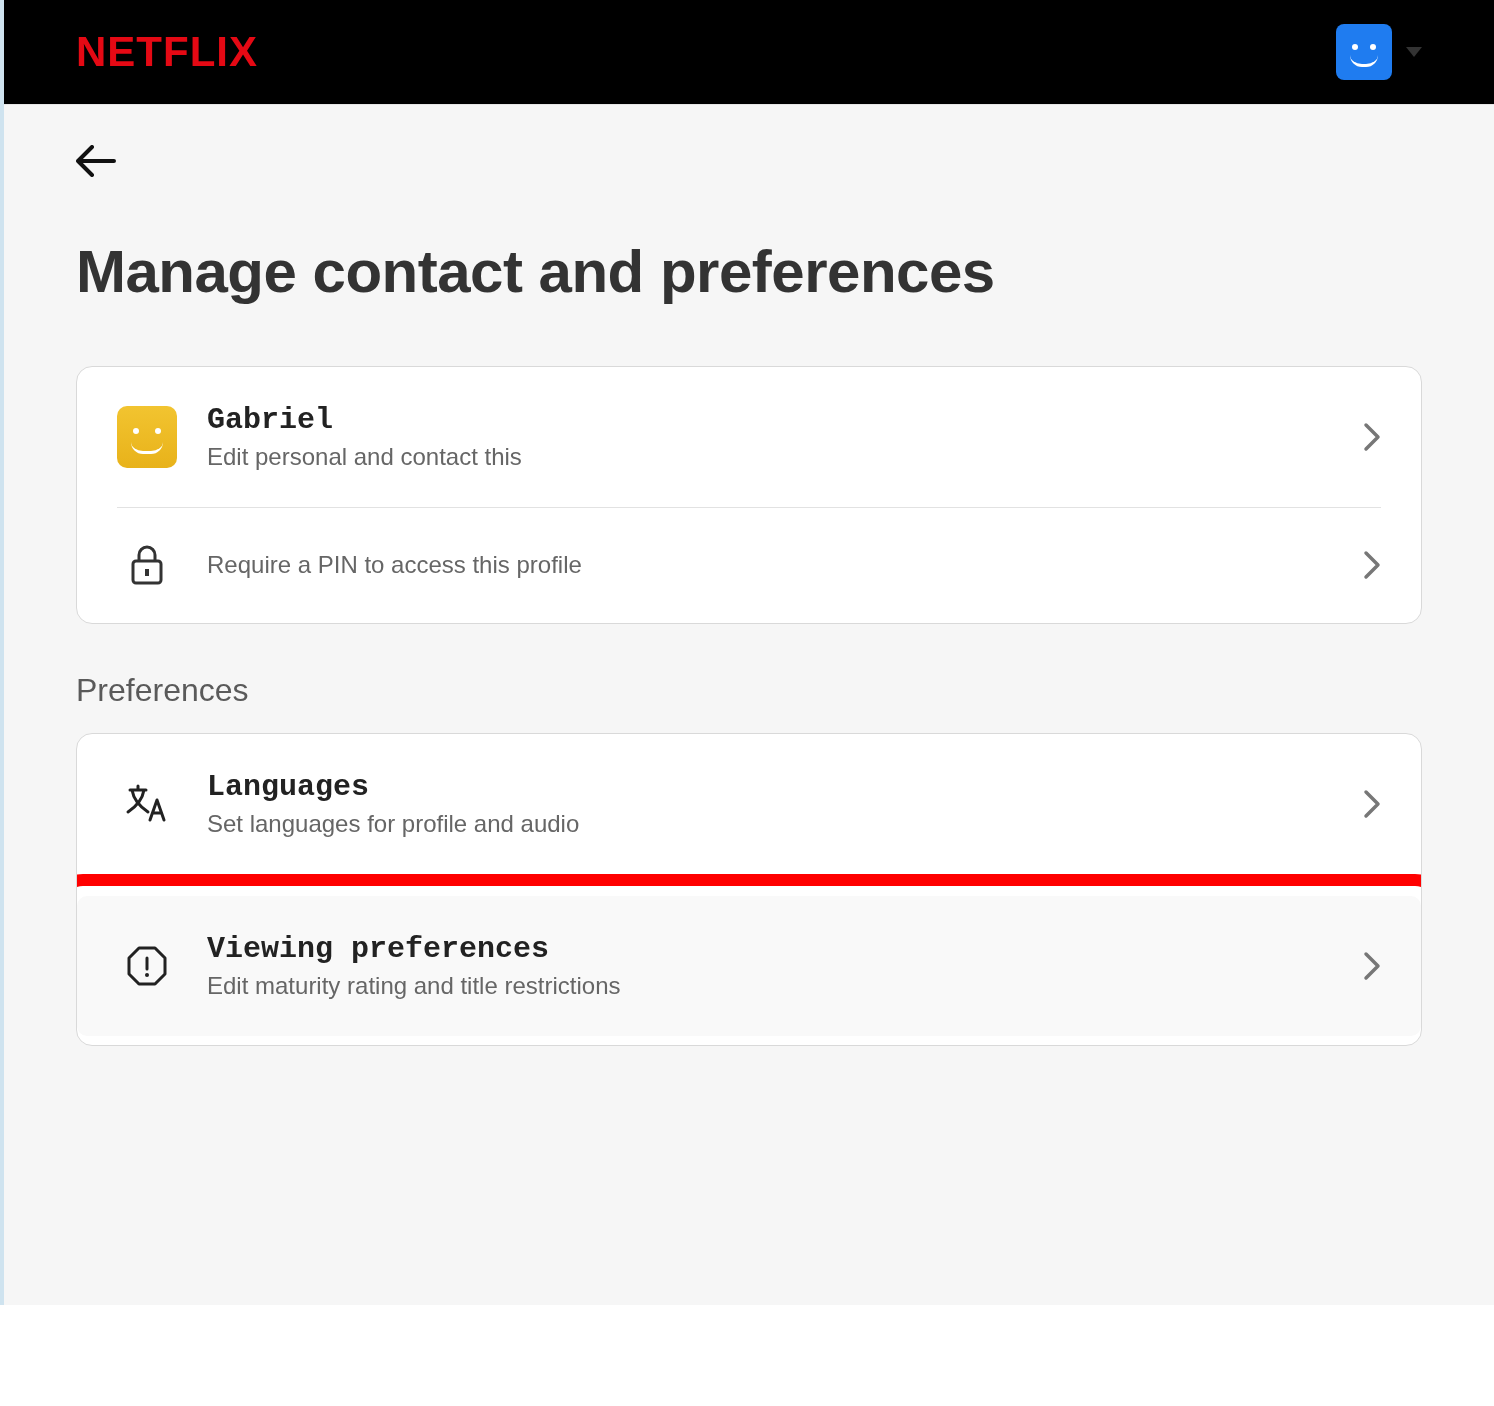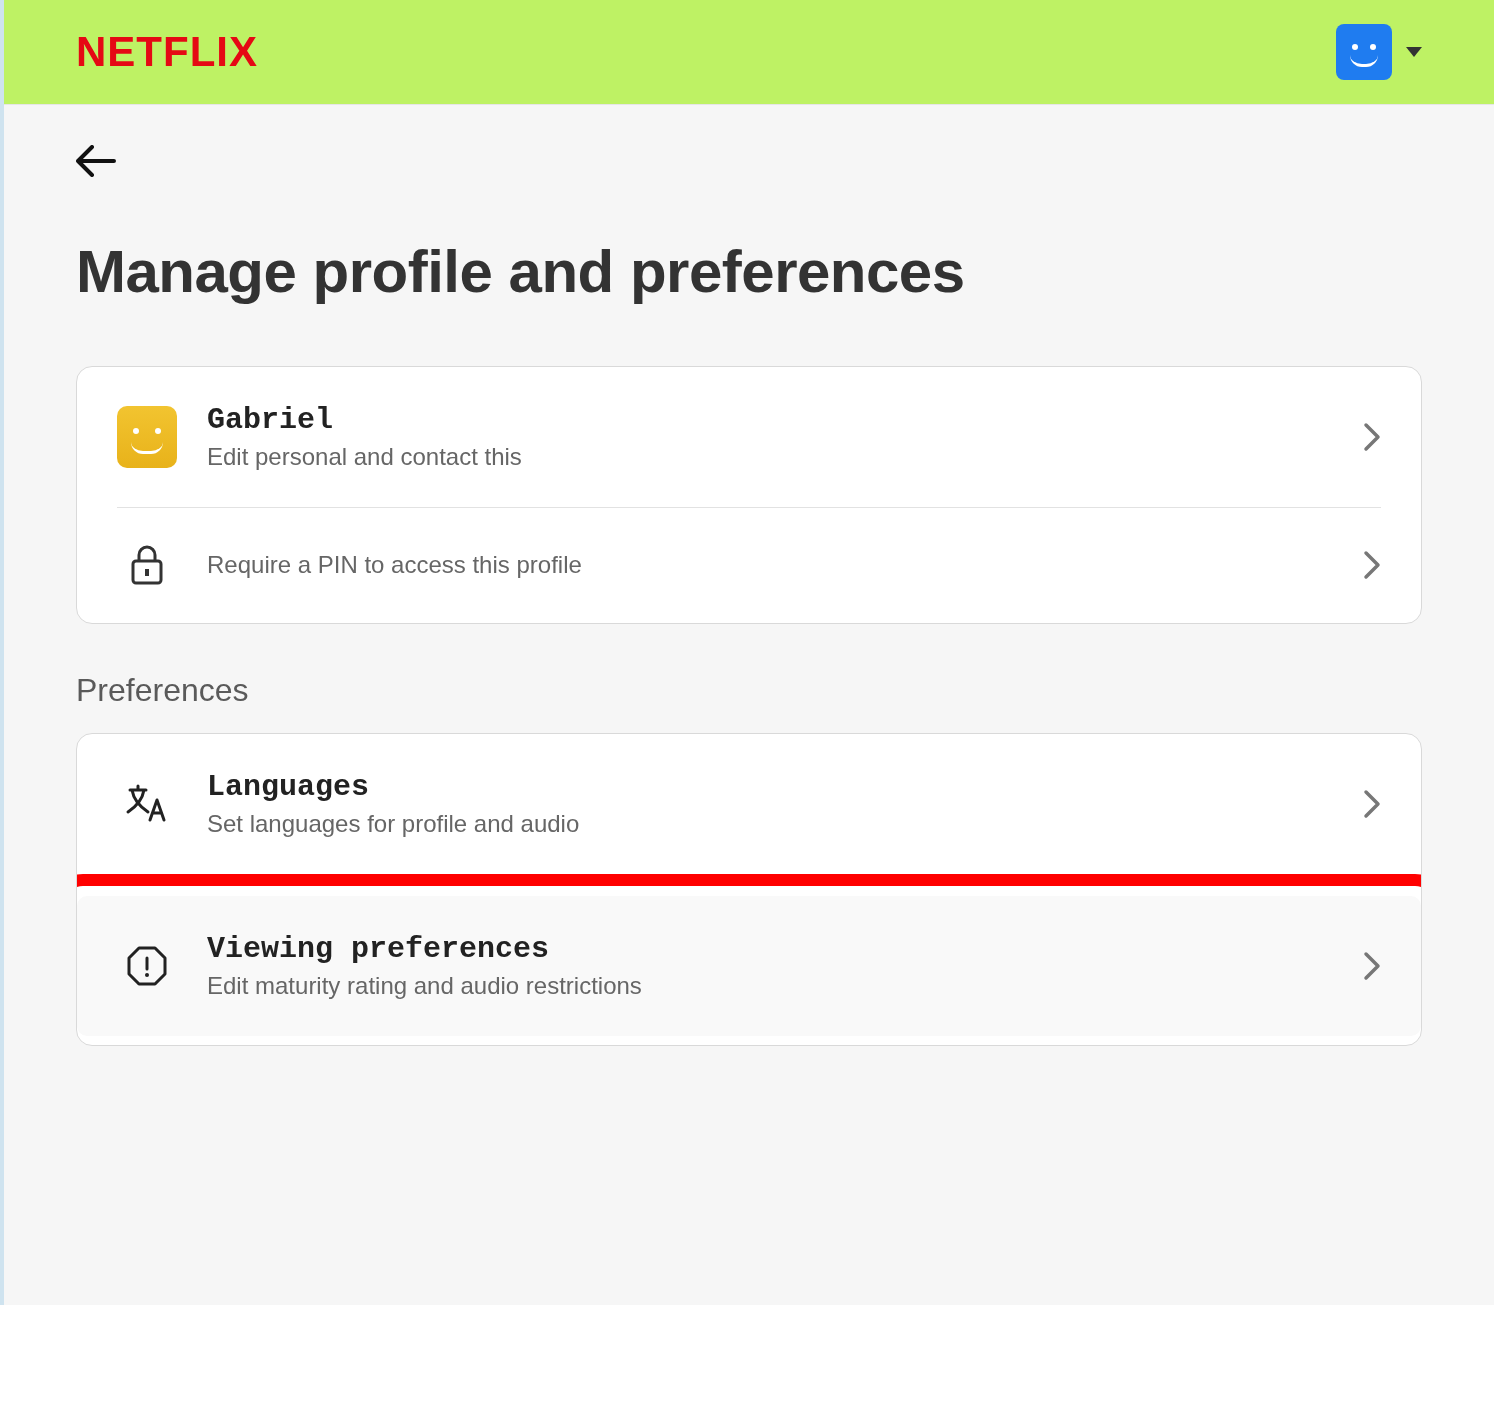--- a/index.html
+++ b/index.html
@@ -8,21 +8,21 @@
     background: #fff;
     width: 1494px;
     color: #333;
     border-left: 4px solid #cfe3ef;
   }
   .header {
     display: flex;
     justify-content: space-between;
     align-items: center;
     padding: 24px 72px 24px 72px;
-    background: #bef264;
+    background: #000000;
     border-bottom: 1px solid #e6e6e6;
   }
   .logo {
     font-family: Arial Black, Arial, sans-serif;
     font-weight: 900;
     font-size: 42px;
     letter-spacing: 1px;
     color: #e50914;
   }
   .profile-menu {
@@ -175,21 +175,21 @@
 </div>
 
 <div class="page">
 
   <div class="back-arrow">
     <svg width="40" height="32" viewBox="0 0 40 32">
       <path d="M2 16 L38 16 M2 16 L16 2 M2 16 L16 30" stroke="#111" stroke-width="4" fill="none" stroke-linecap="round" stroke-linejoin="round"></path>
     </svg>
   </div>
 
-  <h1 class="page-title">Manage profile and preferences</h1>
+  <h1 class="page-title">Manage contact and preferences</h1>
 
   <div class="card">
 
     <div class="row">
       <div class="row-icon">
         <div class="avatar-yellow">
           <span class="eye-l"></span>
             <span class="eye-r"></span>
             <span class="smile"></span>
         </div>
@@ -245,21 +245,21 @@
       <div class="row highlight-row">
         <div class="row-icon">
           <svg width="44" height="44" viewBox="0 0 44 44">
             <polygon points="14,4 30,4 40,14 40,30 30,40 14,40 4,30 4,14" stroke="#222" stroke-width="3" fill="none" stroke-linejoin="round"></polygon>
             <line x1="22" y1="14" x2="22" y2="25" stroke="#222" stroke-width="3" stroke-linecap="round"></line>
             <circle cx="22" cy="31" r="2" fill="#222"></circle>
           </svg>
         </div>
         <div class="row-text">
           <div class="row-title">Viewing preferences</div>
-          <div class="row-sub">Edit maturity rating and audio restrictions</div>
+          <div class="row-sub">Edit maturity rating and title restrictions</div>
         </div>
         <svg class="chevron" width="18" height="30" viewBox="0 0 18 30">
           <path d="M3 3 L15 15 L3 27" stroke="#777" stroke-width="3.5" fill="none" stroke-linecap="round" stroke-linejoin="round"></path>
         </svg>
       </div>
     </div>
 
   </div>
 
 </div>

